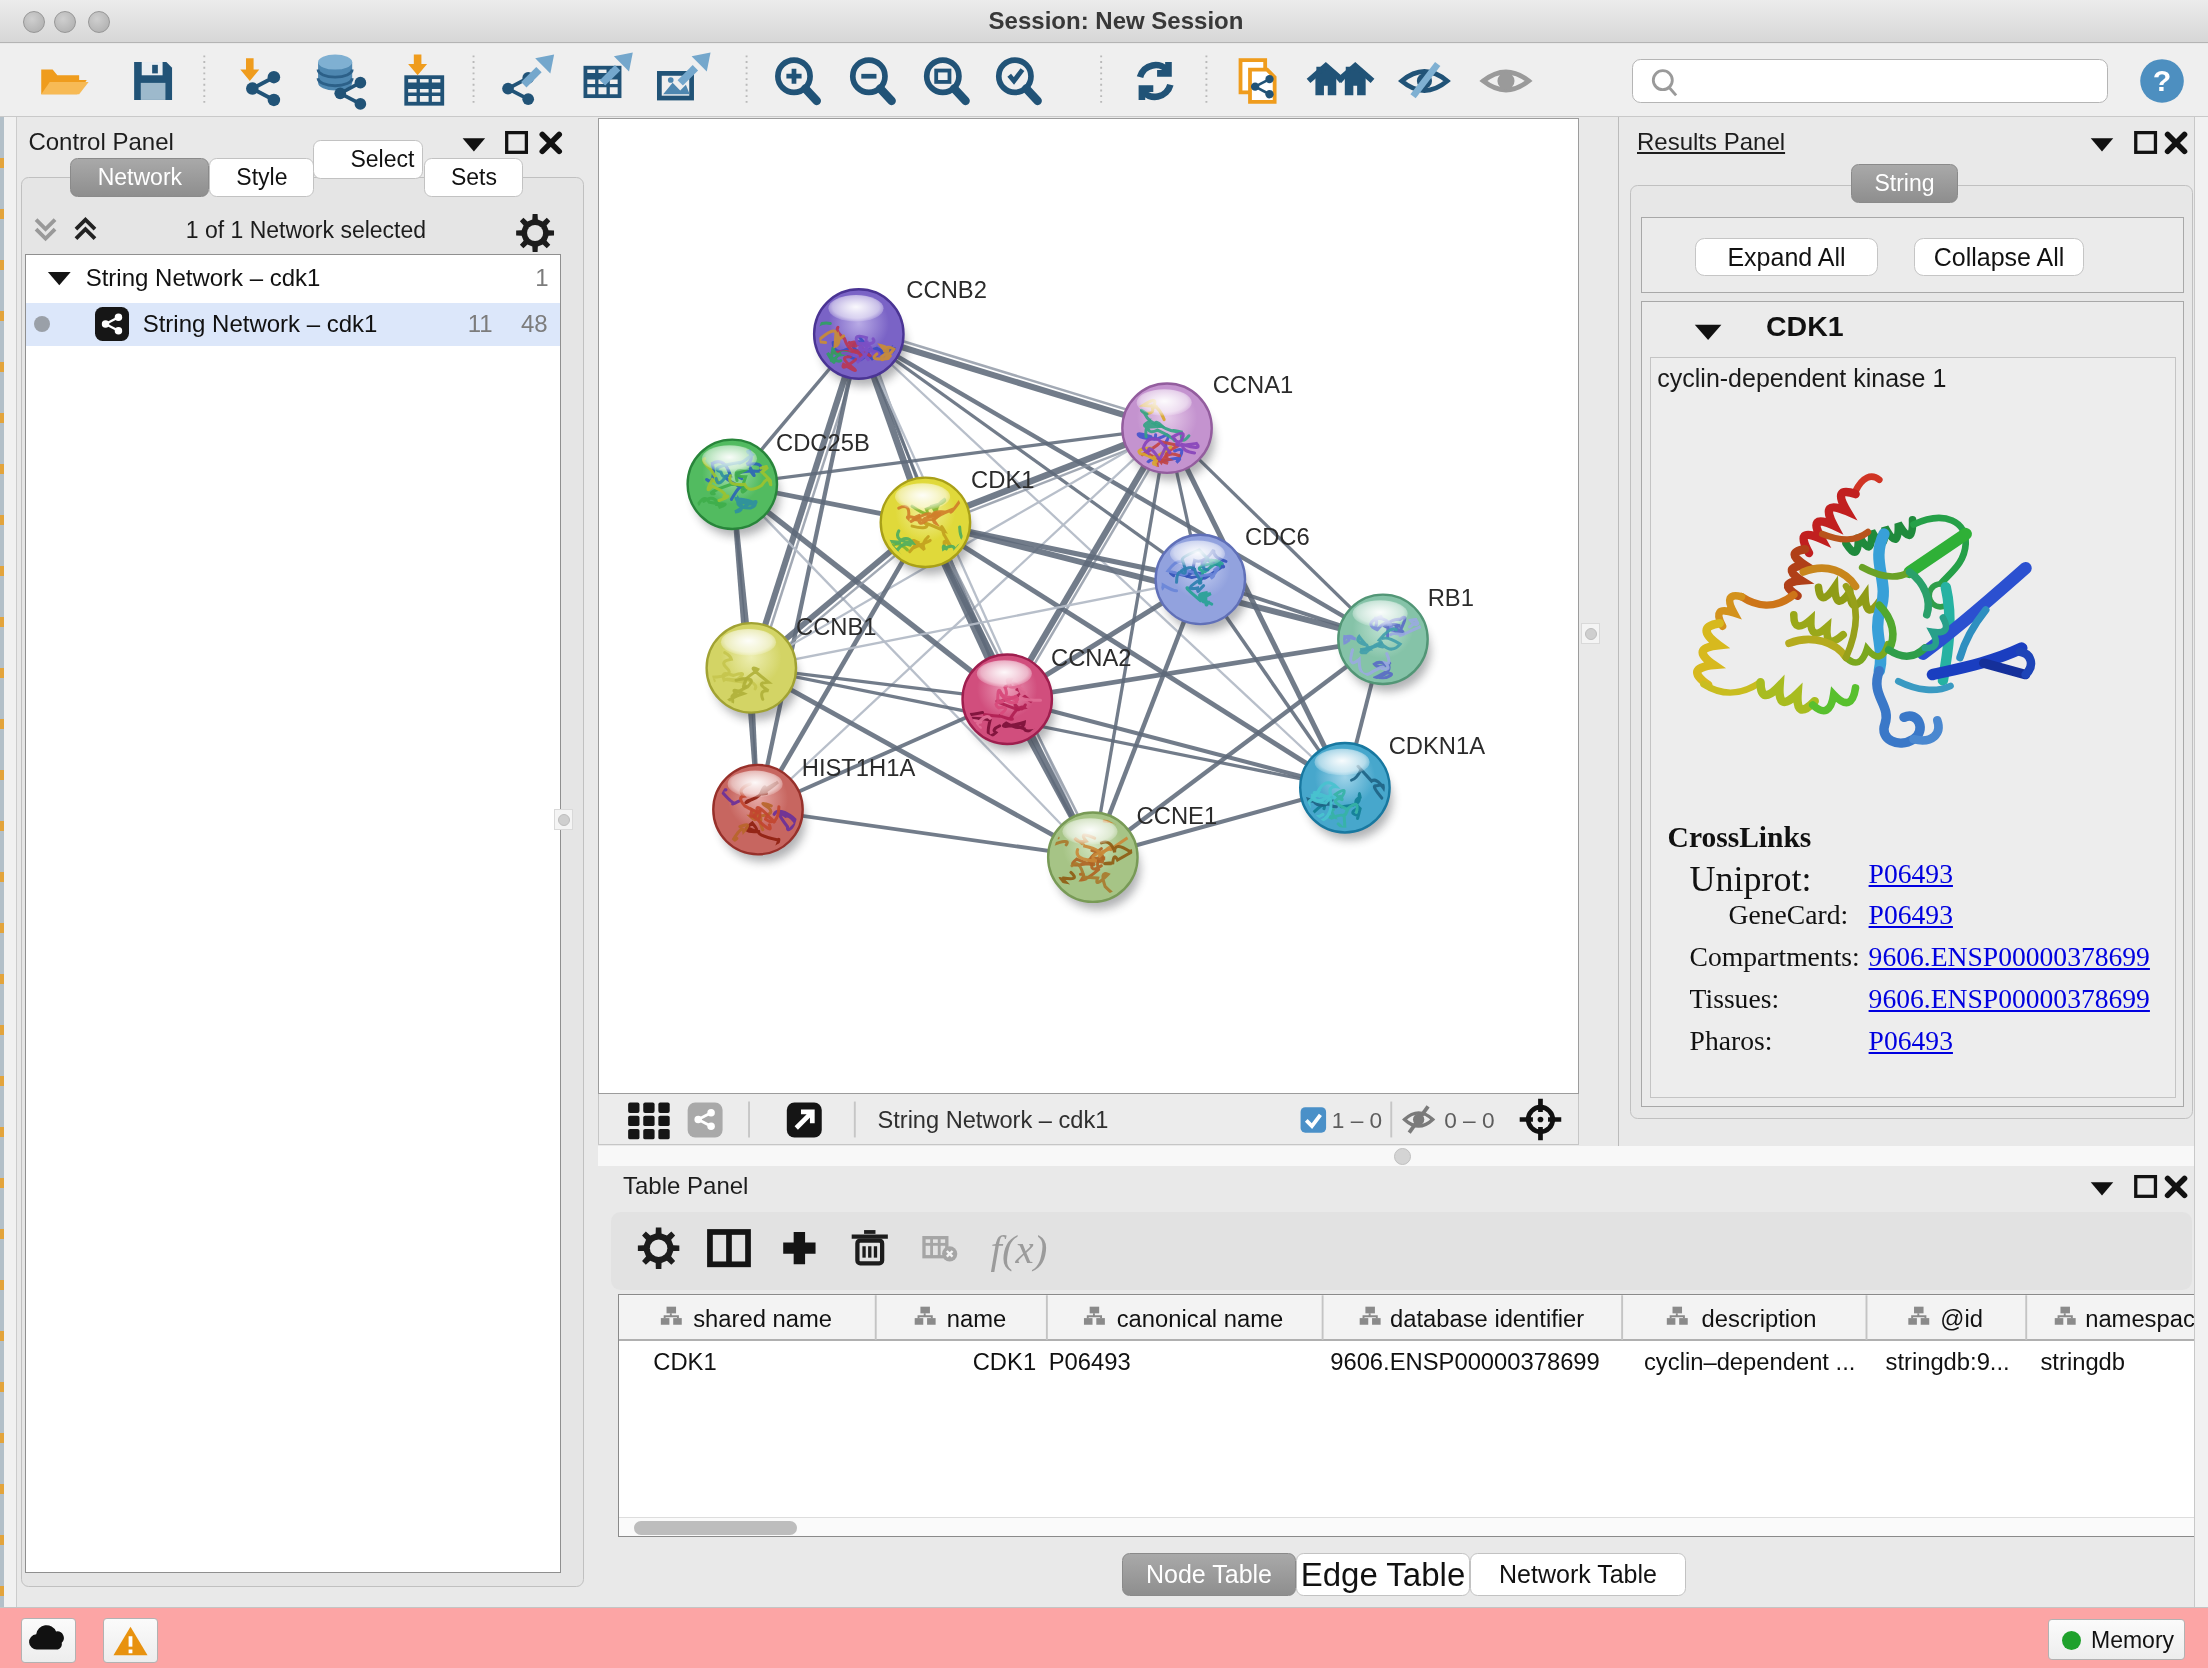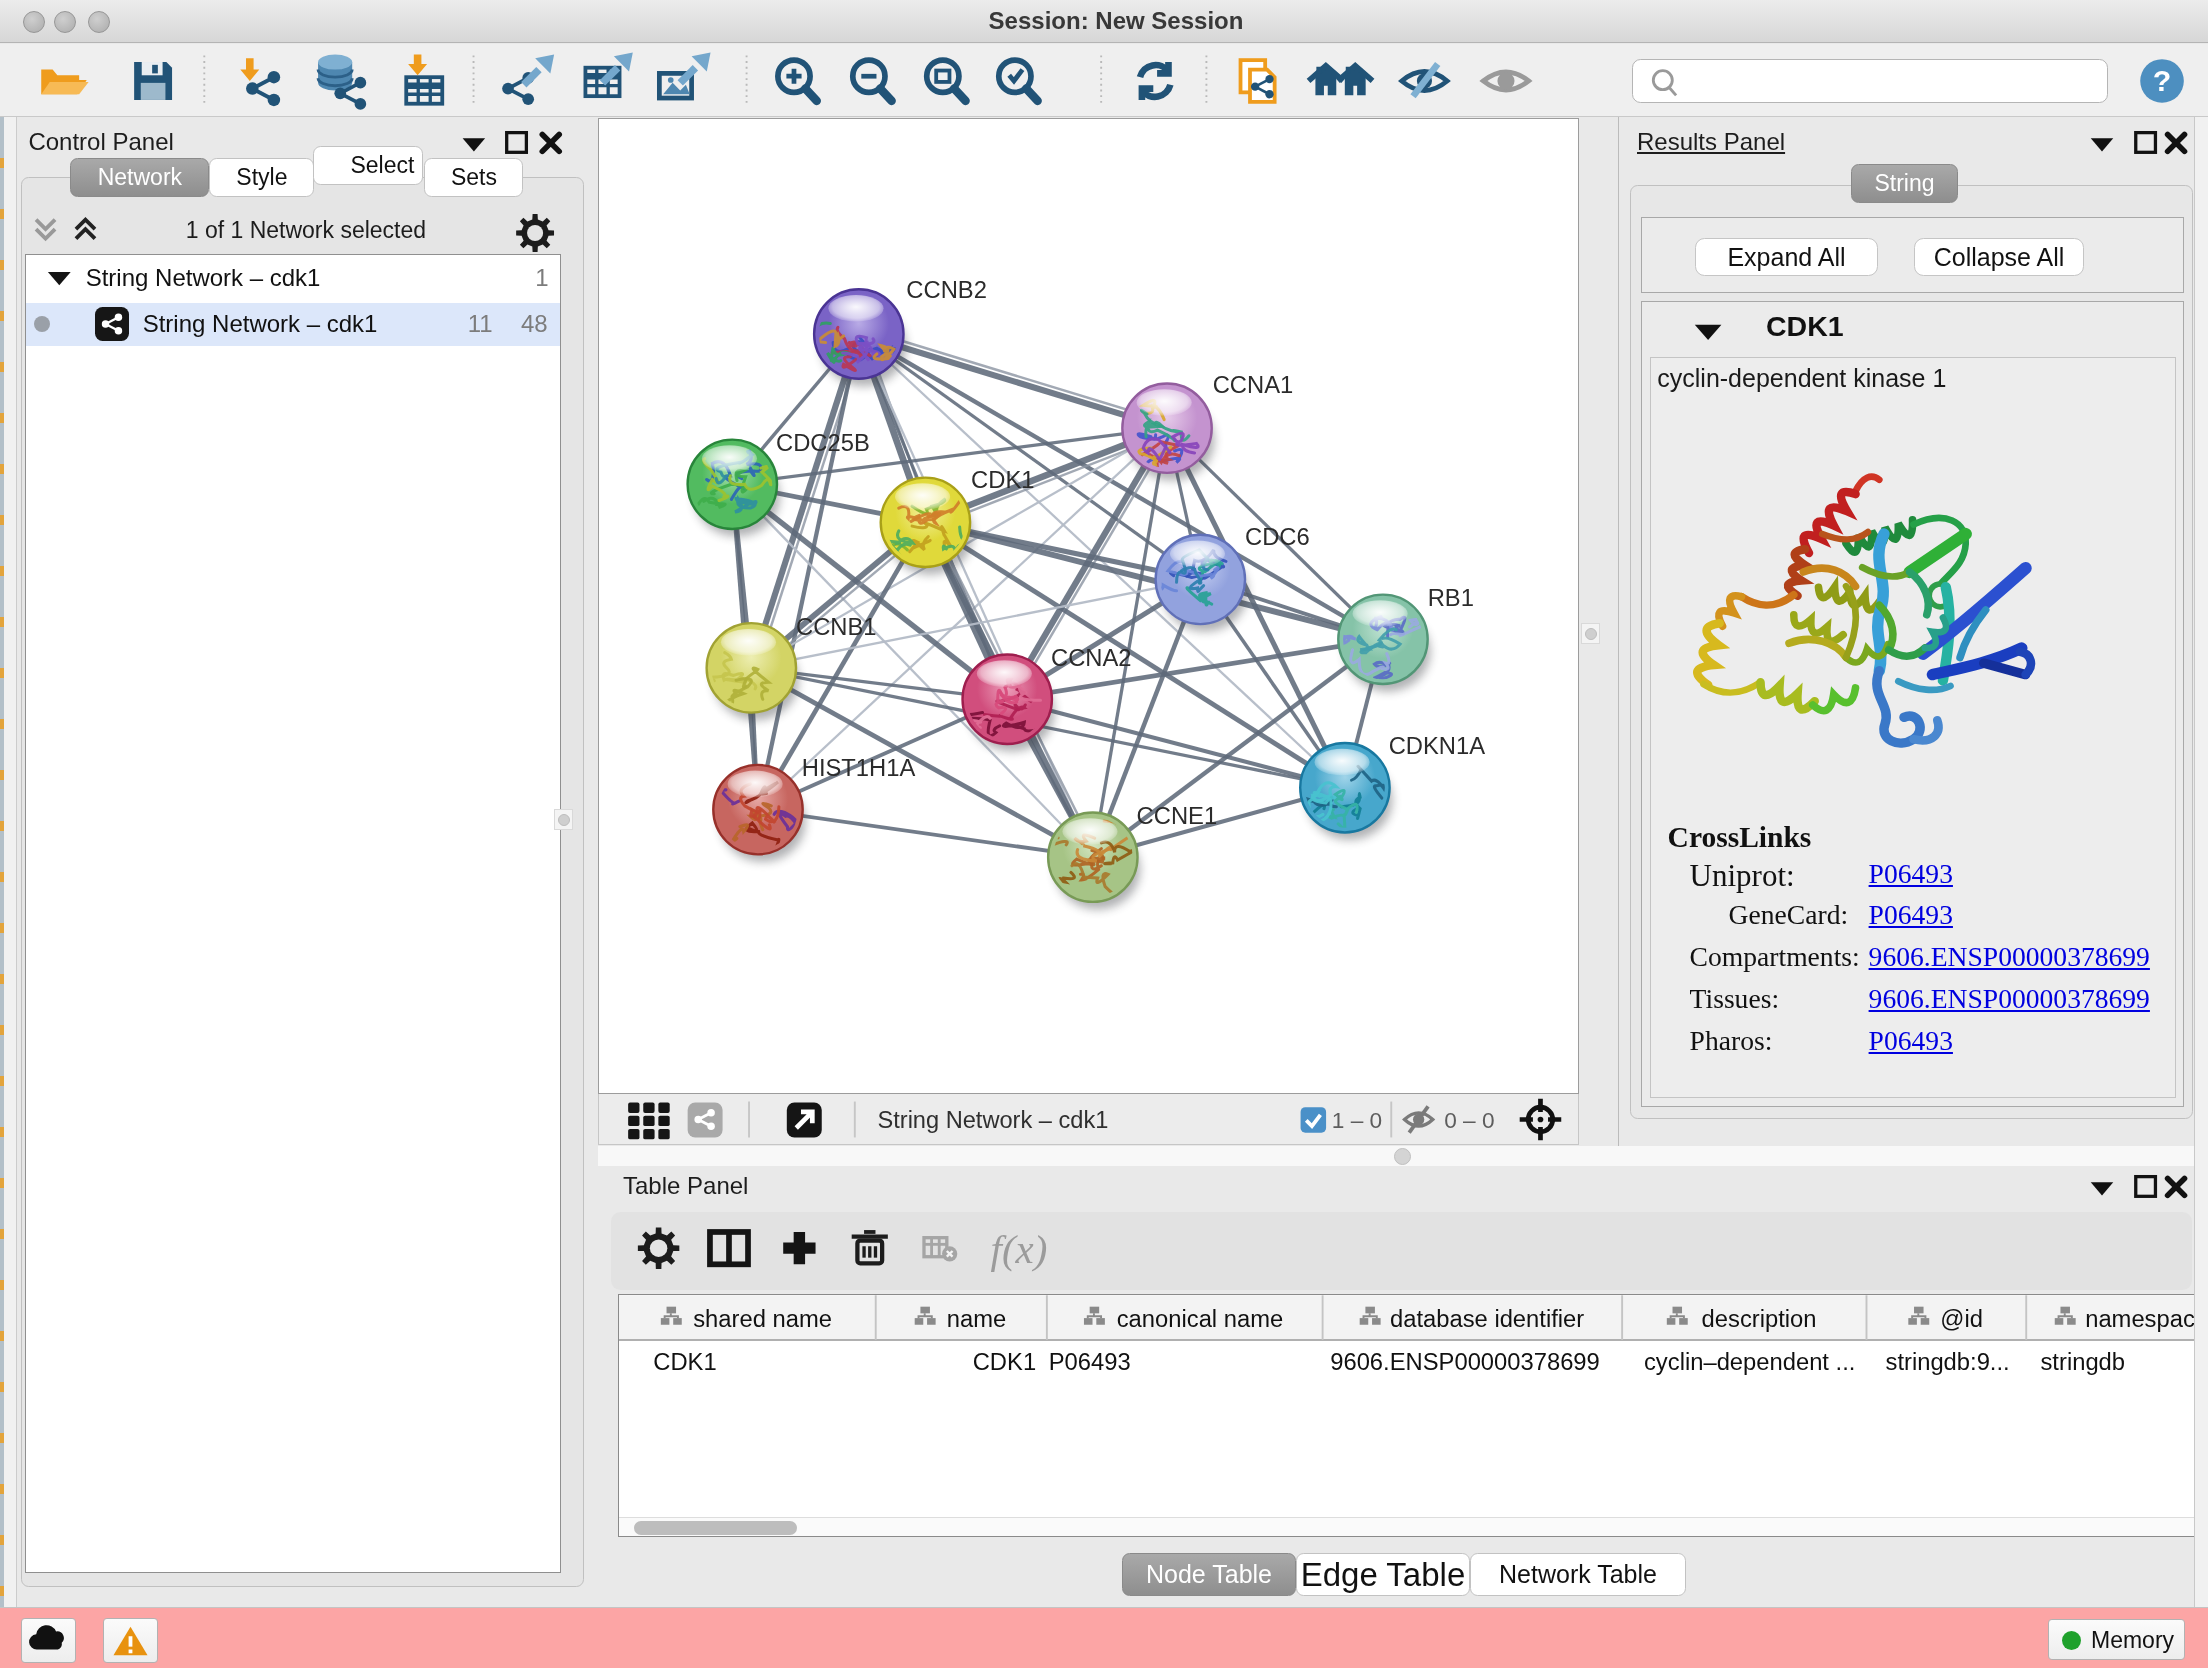--- a/index.html
+++ b/index.html
@@ -186,21 +186,21 @@
   <svg class="abs" style="left:447px;top:9.5px" width="133" height="30" viewBox="0 0 140 32">
     <path d="M 4 12 L 28 12 L 16 26 Z" fill="#111"></path>
     <rect x="51" y="6" width="21" height="21" fill="none" stroke="#111" stroke-width="3.5"></rect>
     <path d="M 89 8 L 107 26 M 107 8 L 89 26" stroke="#111" stroke-width="6" stroke-linecap="round"></path>
   </svg>
 
   <div class="groupbox" style="left:9.5px;top:60px;width:563px;height:1410px;"></div>
 
   <div class="tab sel" style="left:59px;top:41px;width:139px;">Network</div>
   <div class="tab" style="left:198px;top:41px;width:105px;">Style</div>
-  <div class="tab" style="left:302px;top:29px;width:110px;padding-left:28px;">Select</div>
+  <div class="tab" style="left:302px;top:23px;width:110px;padding-left:28px;">Select</div>
   <div class="tab" style="left:413px;top:41px;width:99px;">Sets</div>
 
   <svg class="abs" style="left:21px;top:95px" width="86" height="38" viewBox="0 0 90 40">
     <path d="M4 8 L14 18 L24 8 M4 18 L14 28 L24 18" fill="none" stroke="#999" stroke-width="4"></path>
     <path d="M46 18 L56 8 L66 18 M46 28 L56 18 L66 28" fill="none" stroke="#222" stroke-width="4"></path>
   </svg>
   <div class="abs" style="left:95px;top:100px;width:399px;text-align:center;font-size:23px;color:#1c1c1c;">1 of 1 Network selected</div>
   <svg class="abs" style="left:502px;top:95px" width="48" height="44" viewBox="0 0 50 46">
       <path d="M 37.1 19.1 L 42.8 19.4 L 42.8 24.6 L 37.1 24.9 L 35.0 30.0 L 38.9 34.2 L 35.2 37.9 L 31.0 34.0 L 25.9 36.1 L 25.6 41.8 L 20.4 41.8 L 20.1 36.1 L 15.0 34.0 L 10.8 37.9 L 7.1 34.2 L 11.0 30.0 L 8.9 24.9 L 3.2 24.6 L 3.2 19.4 L 8.9 19.1 L 11.0 14.0 L 7.1 9.8 L 10.8 6.1 L 15.0 10.0 L 20.1 7.9 L 20.4 2.2 L 25.6 2.2 L 25.9 7.9 L 31.0 10.0 L 35.2 6.1 L 38.9 9.8 L 35.0 14.0 Z" fill="#1c1c1c" fill-rule="evenodd"></path>
       <circle cx="23" cy="22" r="8.4" fill="#e4e4e4"></circle>
@@ -674,21 +674,21 @@
           <path d="M 240 195 C 255 210 258 228 250 242" fill="none" stroke="#52a82e" stroke-width="8" stroke-linecap="round"></path>
           <path d="M 250 242 C 265 252 278 250 288 240" fill="none" stroke="#2f9e4a" stroke-width="8" stroke-linecap="round"></path>
           <path d="M 222 155 C 240 165 258 168 272 160" fill="none" stroke="#6aa226" stroke-width="7" stroke-linecap="round"></path>
           <path d="M 272 160 C 288 172 295 190 290 205" fill="none" stroke="#2aa06a" stroke-width="8" stroke-linecap="round"></path>
           <path d="M 288 240 Q 306 241 296 223 Q 317 226 307 208" fill="none" stroke="#28a08a" stroke-width="7" stroke-linecap="round"></path>
           <path d="M 180 120 C 200 128 215 128 228 118" fill="none" stroke="#b8541c" stroke-width="7" stroke-linecap="round"></path>
           <path d="M 352 200 C 340 215 330 232 325 250" fill="none" stroke="#2e8fc0" stroke-width="8" stroke-linecap="round"></path>
           <path d="M 260 275 C 280 285 300 287 315 280" fill="none" stroke="#3a9ac2" stroke-width="7" stroke-linecap="round"></path>
         </svg>
       <div class="abs serif" style="left:17px;top:463px;font-size:29.5px;font-weight:bold;color:#111;">CrossLinks</div>
-      <div class="abs serif" style="left:39px;top:500px;font-size:31px;color:#111;">Uniprot:</div>
+      <div class="abs serif" style="left:39px;top:500px;font-size:36px;color:#111;">Uniprot:</div>
       <div class="abs serif" style="left:218px;top:500px;font-size:27.6px;"><a class="lnk">P06493</a></div>
       <div class="abs serif" style="left:39px;top:541px;font-size:27.6px;color:#111;margin-left:39px;">GeneCard:</div>
       <div class="abs serif" style="left:218px;top:541px;font-size:27.6px;"><a class="lnk">P06493</a></div>
       <div class="abs serif" style="left:39px;top:583px;font-size:27.6px;color:#111;">Compartments:</div>
       <div class="abs serif" style="left:218px;top:583px;font-size:27.6px;"><a class="lnk">9606.ENSP00000378699</a></div>
       <div class="abs serif" style="left:39px;top:625px;font-size:27.6px;color:#111;">Tissues:</div>
       <div class="abs serif" style="left:218px;top:625px;font-size:27.6px;"><a class="lnk">9606.ENSP00000378699</a></div>
       <div class="abs serif" style="left:39px;top:667px;font-size:27.6px;color:#111;">Pharos:</div>
       <div class="abs serif" style="left:218px;top:667px;font-size:27.6px;"><a class="lnk">P06493</a></div>
     </div>

